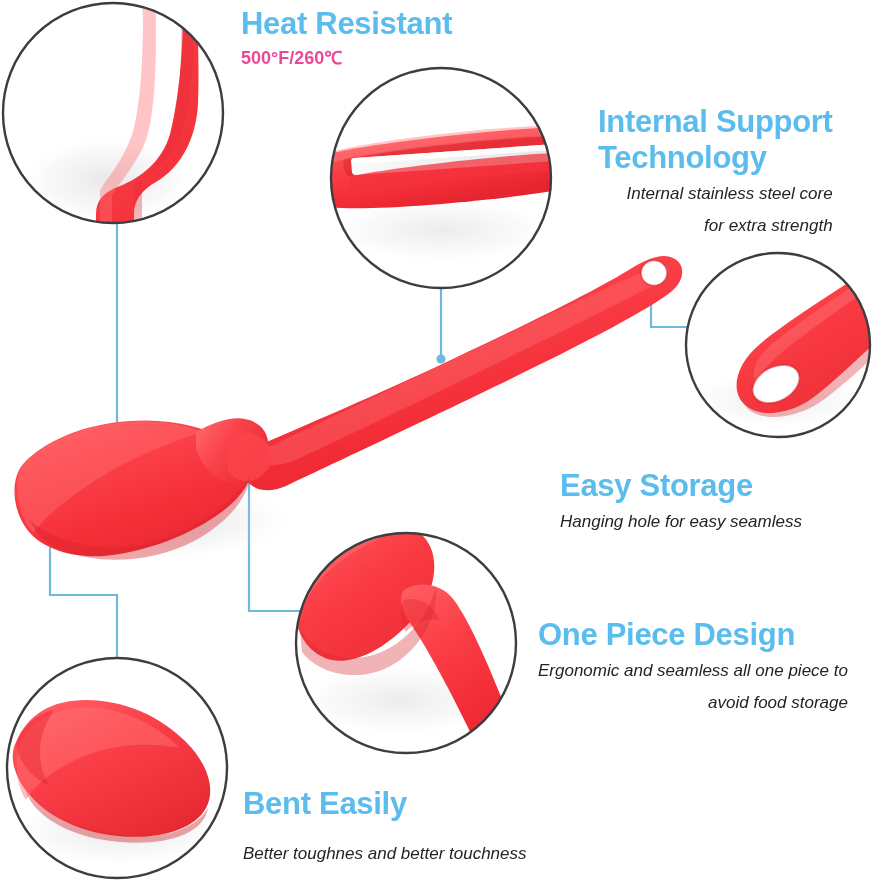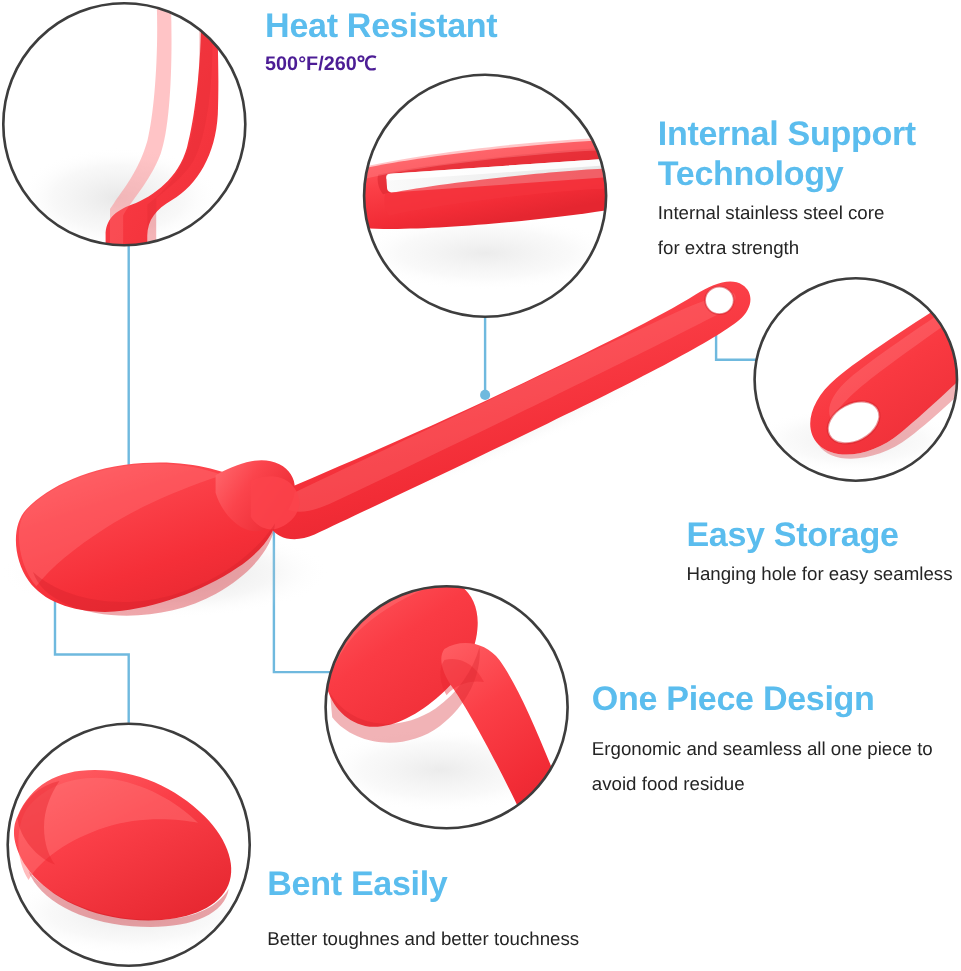--- a/index.html
+++ b/index.html
@@ -31,33 +31,35 @@
   .heading {
     color: #5BBDEE;
     font-family: "Liberation Sans", sans-serif;
     font-weight: bold;
     font-size: 31px;
     line-height: 36px;
     letter-spacing: -0.3px;
     white-space: nowrap;
   }
   .sub-bold {
-    color: #4c1d95;
+    color: #ec4899;
     font-family: "Liberation Sans", sans-serif;
     font-weight: bold;
     font-size: 18px;
     line-height: 24px;
     white-space: nowrap;
   }
   .sub-italic {
     color: #242424;
     font-family: "Liberation Sans", sans-serif;
+    font-style: italic;
     font-size: 17px;
     line-height: 32px;
     white-space: nowrap;
+    text-align: right;
   }
 </style>
 </head>
 <body>
 
 <div id="page">
 
   <svg id="art" viewBox="0 0 874 883" xmlns="http://www.w3.org/2000/svg">
     <defs>
 
@@ -339,29 +341,29 @@
     <div class="sub-bold" style="margin-top:4px;">500°F/260℃</div>
   </div>
 
   <div class="txt-block" style="left:598px; top:72px;margin-top:32px;">
     <div class="heading">Internal Support</div>
     <div class="heading">Technology</div>
     <div class="sub-italic" style="margin-top:2px;">Internal stainless steel core</div>
     <div class="sub-italic">for extra strength</div>
   </div>
 
-  <div class="txt-block" style="left:624px; top:468px;">
+  <div class="txt-block" style="left:560px; top:468px;">
     <div class="heading">Easy Storage</div>
     <div class="sub-italic" style="margin-top:2px;">Hanging hole for easy seamless</div>
   </div>
 
   <div class="txt-block" style="left:538px; top:617px;">
     <div class="heading">One Piece Design</div>
-    <div class="sub-italic" style="margin-top:12px;">Ergonomic and seamless all one piece to</div>
-    <div class="sub-italic">avoid food residue</div>
+    <div class="sub-italic" style="margin-top:2px;">Ergonomic and seamless all one piece to</div>
+    <div class="sub-italic">avoid food storage</div>
   </div>
 
   <div class="txt-block" style="left:243px; top:786px;">
     <div class="heading">Bent Easily</div>
     <div class="sub-italic" style="margin-top:16px;">Better toughnes and better touchness</div>
   </div>
 
 </div>
 
 </body></html>

